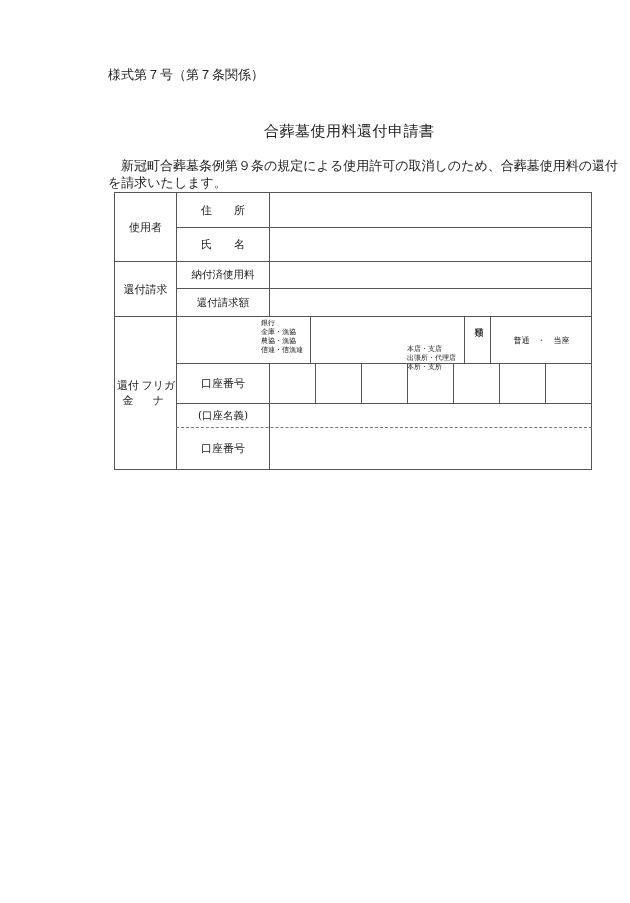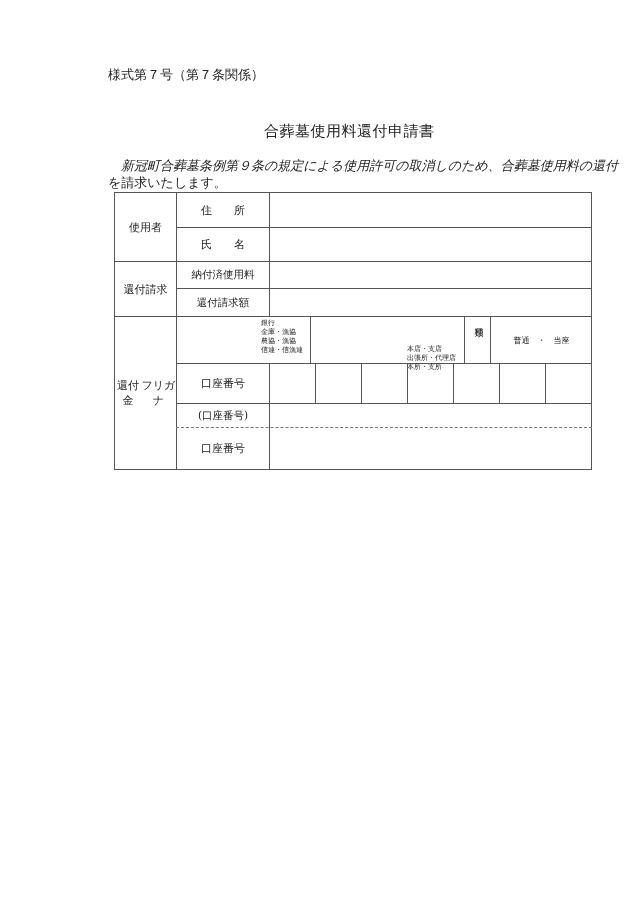--- a/index.html
+++ b/index.html
@@ -5,21 +5,21 @@
   html, body { margin: 0; padding: 0; }
   body {
     width: 630px; height: 903px; background: #ffffff; position: relative;
     font-family: "DejaVu Serif", "Liberation Serif", serif; color: #222;
     overflow: hidden;
   }
   .abs { position: absolute; white-space: nowrap; }
   .form-number { left: 108px; top: 66px; font-size: 13px; }
   .title { left: 264px; top: 110px; font-size: 15px; letter-spacing: 0.5px; margin-top: 12px; }
   .body-text { left: 108px; top: 157px; font-size: 13px; line-height: 17px; width: 490px; white-space: normal; }
-  .body-text .line1 { display: block; padding-left: 13px; white-space: nowrap; font-style: italic; }
+  .body-text .line1 { display: block; padding-left: 13px; white-space: nowrap; }
   .body-text .line2 { display: block; white-space: nowrap; }
 
   .table { position: absolute; left: 114px; top: 192px; width: 478px; height: 278px;
            border: 1px solid #555; box-sizing: border-box; }
   .hline { position: absolute; height: 0; border-top: 1px solid #555; }
   .hline.dashed { border-top: 1px dashed #777; }
   .vline { position: absolute; width: 0; border-left: 1px solid #555; }
   .cell-text { position: absolute; font-size: 11px; text-align: center; display: flex; align-items: center; justify-content: center; }
   .small { font-size: 7px; line-height: 9px; text-align: left; display: block; }
   .vertical { writing-mode: vertical-rl; font-size: 9px; letter-spacing: 0; }
@@ -96,18 +96,18 @@
   <div class="vline" style="left:384px; top:171px; height:39px;"></div>
   <div class="vline" style="left:430px; top:171px; height:39px;"></div>
   <div class="input-cell" style="left:155px; top:171px; width:45px; height:39px;"></div>
   <div class="input-cell" style="left:201px; top:171px; width:45px; height:39px;"></div>
   <div class="input-cell" style="left:247px; top:171px; width:45px; height:39px;"></div>
   <div class="input-cell" style="left:293px; top:171px; width:45px; height:39px;"></div>
   <div class="input-cell" style="left:339px; top:171px; width:45px; height:39px;"></div>
   <div class="input-cell" style="left:385px; top:171px; width:45px; height:39px;"></div>
   <div class="input-cell" style="left:431px; top:171px; width:46px; height:39px;"></div>
 
-  <div class="cell-text" style="left:62px; top:211px; width:92px; height:23px; font-size:10.5px;">(口座番号)</div>
+  <div class="cell-text" style="left:62px; top:211px; width:92px; height:23px; font-size:10.5px;">(口座名義)</div>
   <div class="input-cell" style="left:155px; top:211px; width:322px; height:23px;"></div>
 
   <div class="cell-text" style="left:62px; top:235px; width:92px; height:41px;">口座番号</div>
   <div class="input-cell" style="left:155px; top:235px; width:322px; height:41px;"></div>
 </div>
 
 </body></html>

